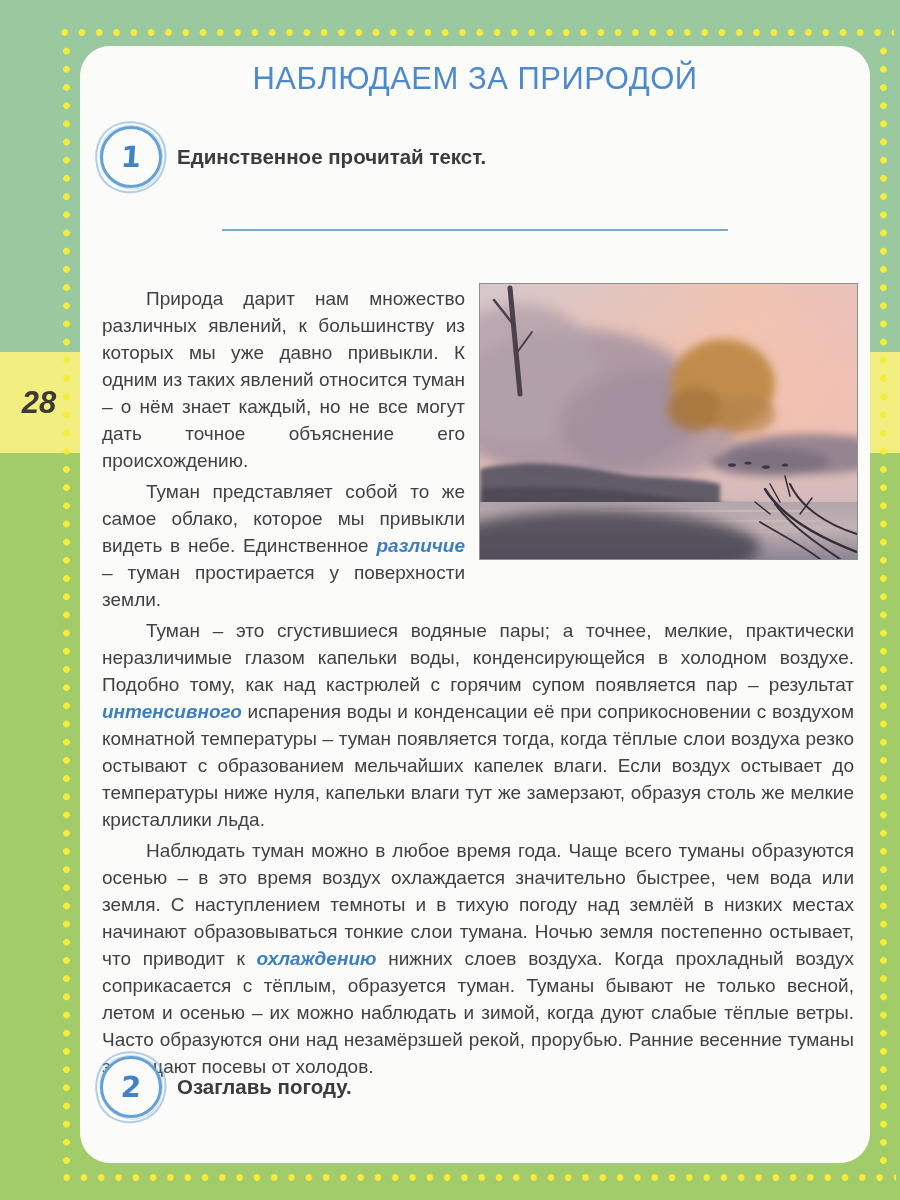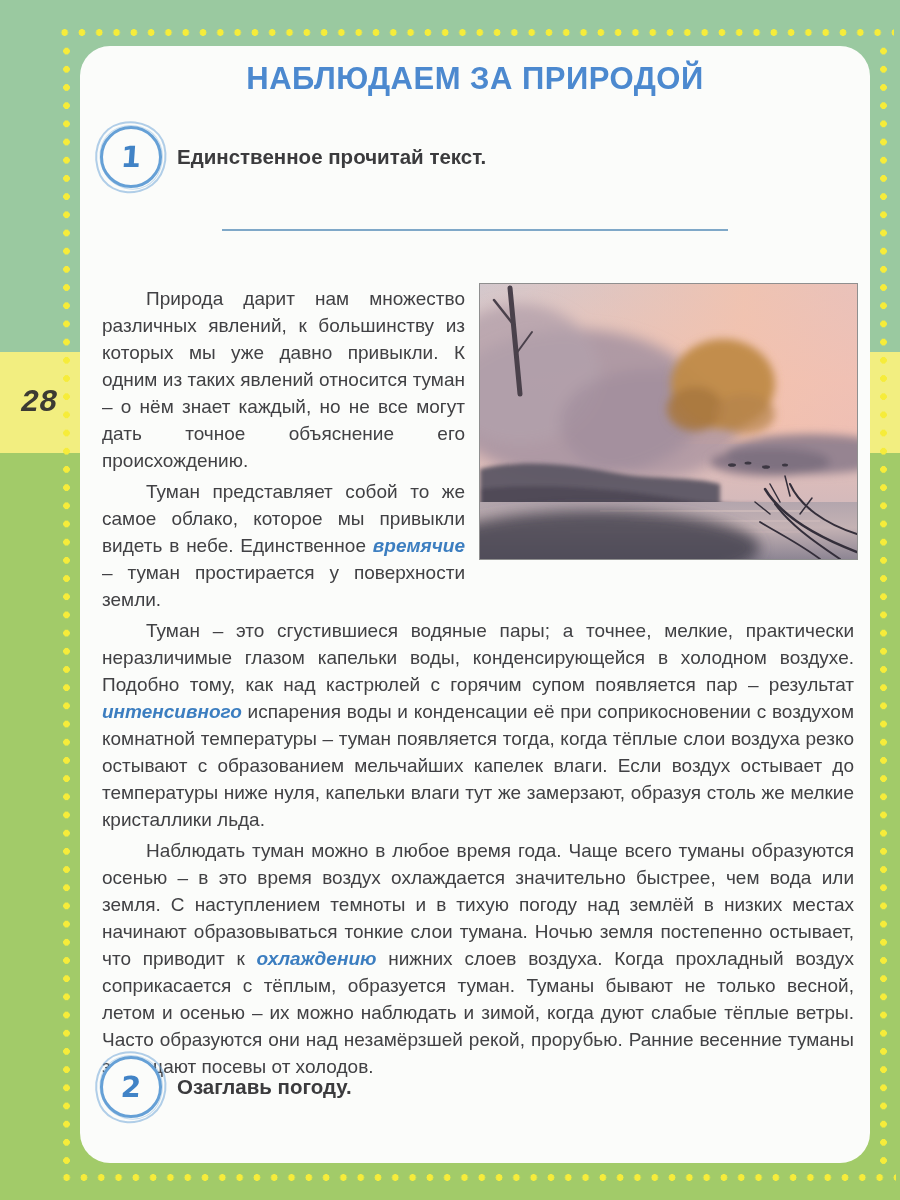--- a/index.html
+++ b/index.html
@@ -12,21 +12,21 @@
 
   
   .bg-top{position:absolute;left:0;top:0;width:900px;height:352px;background:#9ac9a0;}
   .bg-accent{position:absolute;left:0;top:352px;width:900px;height:101px;background:#f2ee80;}
   .bg-bottom{position:absolute;left:0;top:453px;width:900px;height:747px;background:#a2cb69;}
 
   
   .page-num{
     position:absolute;left:0;top:352px;width:78px;height:101px;
     display:flex;align-items:center;justify-content:center;
-    font-family:Liberation Mono, monospace;
+    font-family:Liberation Sans, sans-serif;
     font-style:italic;font-weight:700;font-size:31px;color:#3c3b33;
   }
 
   
   .dots{position:absolute;pointer-events:none;z-index:6;}
   .dots-h{
     height:7px;background-repeat:repeat-x;background-size:17.3px 7px;
     background-image:radial-gradient(circle, #f6ec3a 3.1px, rgba(246,236,58,0) 3.6px);
   }
   .dots-v{
@@ -39,21 +39,21 @@
   .dots-right{left:880px;top:42px;height:1126px;}
 
   
   .page{
     position:absolute;left:80px;top:46px;width:790px;height:1117px;
     background:#fbfcfa;border-radius:30px;z-index:3;
   }
 
   .page-title{
     position:absolute;top:14px;left:0;width:100%;
-    text-align:center;font-weight:700;font-size:31px;line-height:38px;
+    text-align:center;font-weight:400;font-size:31px;line-height:38px;
     color:#4c89cf;letter-spacing:0.5px;margin:0;
   }
 
   .task{
     position:absolute;left:20px;display:flex;align-items:center;gap:15px;
   }
   .task-1{top:80px;}
   .task-2{top:1010px;}
   .badge{
     width:56px;height:56px;flex:0 0 auto;border:3px solid #65a0d6;border-radius:50%;
@@ -190,21 +190,21 @@
             <path d="M377,268 C330,250 300,230 285,205" stroke-width="2.5"></path>
             <path d="M377,250 C345,240 320,222 310,200" stroke-width="2"></path>
             <path d="M360,275 C330,255 310,240 295,220" stroke-width="2"></path>
             <path d="M340,275 C320,260 300,250 280,238" stroke-width="1.8"></path>
             <path d="M300,218 L290,200 M310,212 L305,192 M320,230 L332,214 M290,230 L275,218" stroke-width="1.5"></path>
           </g>
         </svg>
       </div>
 
       <p>Природа дарит нам множество различных явлений, к большинству из которых мы уже давно привыкли. К одним из таких явлений относится туман – о нём знает каждый, но не все могут дать точное объяснение его происхождению.</p>
-      <p><span>Туман представляет собой то же самое облако, которое мы привыкли видеть в небе. Единственное </span><span class="hl">время­чие</span><span> – туман простирается у поверхно­сти земли.</span></p>
+      <p><span>Туман представляет собой то же самое облако, которое мы привыкли видеть в небе. Единственное </span><span class="hl">разли­чие</span><span> – туман простирается у поверхно­сти земли.</span></p>
       <p><span>Туман – это сгустившиеся водяные пары; а точнее, мелкие, практически неразличимые глазом капельки воды, конденсирующейся в холодном воздухе. Подобно тому, как над кастрюлей с горячим супом появляется пар – результат </span><span class="hl">интенсивного</span><span> испарения воды и конденсации её при соприкосновении с воз­духом комнатной температуры – туман появляется тогда, когда тёплые слои воз­духа резко остывают с образованием мельчайших капелек влаги. Если воздух остывает до температуры ниже нуля, капельки влаги тут же замерзают, образуя столь же мелкие кристаллики льда.</span></p>
       <p><span>Наблюдать туман можно в любое время года. Чаще всего туманы образуют­ся осенью – в это время воздух охлаждается значительно быстрее, чем вода или земля. С наступлением темноты и в тихую погоду над землёй в низких местах начинают образовываться тонкие слои тумана. Ночью земля постепенно осты­вает, что приводит к </span><span class="hl">охлаждению</span><span> нижних слоев воздуха. Когда прохладный воз­дух соприкасается с тёплым, образуется туман. Туманы бывают не только вес­ной, летом и осенью – их можно наблюдать и зимой, когда дуют слабые тёплые ветры. Часто образуются они над незамёрзшей рекой, прорубью. Ранние весен­ние туманы защищают посевы от холодов.</span></p>
     </div>
 
     <div class="task task-2">
       <span class="badge">
         <span class="badge-num">2</span>
       </span>
       <span class="task-label">Озаглавь погоду.</span>
     </div>

